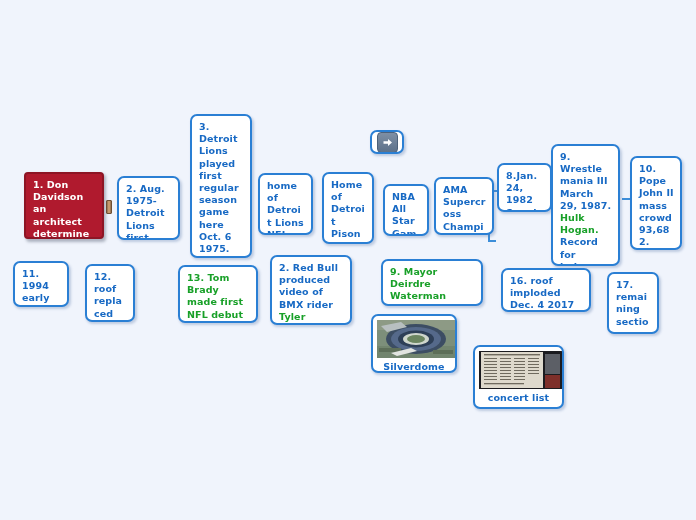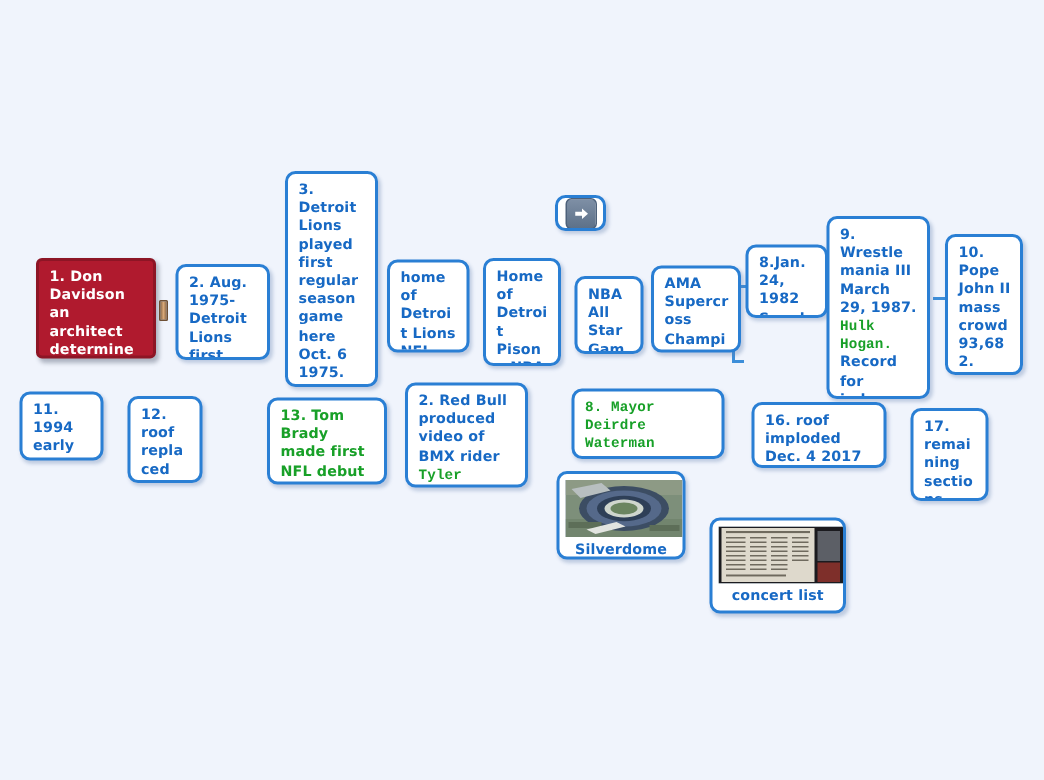--- a/index.html
+++ b/index.html
@@ -38,21 +38,21 @@
     overflow: hidden;
   }
   .node.root {
     background: #b01a2e;
     border-color: #8d1525;
     color: #ffffff;
     border-radius: 4px;
     box-shadow: 2px 2.5px 3px rgba(90,100,120,0.45);
   }
   .node.green { color: #18a028; }
-  .node .g { color: #18a028; font-family: Liberation Mono, monospace; }
+  .node .g { color: #18a028; }
   .node .b { color: #1769c4; }
 
   
   .node.imgnode {
     padding: 5px 5px 3px 5px;
     text-align: center;
   }
   .thumb {
     display: block;
     margin: 0 auto 1px auto;
@@ -143,21 +143,21 @@
 
   <div class="node" style="left:85px; top:264px; width:50px; height:58px;">12. roof replaced March 4- May 28, 1985</div>
 
   <div class="node green" style="left:178px; top:265px; width:80px; height:58px;">13. Tom Brady made first NFL debut in a 34-9 Lions victory. Nov. 23, 2000</div>
 
   <div class="node" style="left:270px; top:255px; width:82px; height:70px;">
     <span class="b">2. Red Bull produced video of BMX rider </span><span class="g">Tyler Fernengel.</span>
   </div>
 
   <div class="node" style="left:381px; top:259px; width:102px; height:47px;">
-    <span class="g">8. Mayor Deirdre Waterman</span><span class="b"> wanted Apostolopoulos to bring down stadium</span>
+    <span class="g">9. Mayor Deirdre Waterman</span><span class="b"> wanted Apostolopoulos to bring down stadium</span>
   </div>
 
   <div class="node" style="left:501px; top:268px; width:90px; height:44px;">16. roof imploded Dec. 4 2017 after failed attempt the previous day</div>
 
   <div class="node" style="left:607px; top:272px; width:52px; height:62px;">17. remaining sections brought down March 2018</div>
 
   <div class="node iconnode" style="left:370px; top:130px; width:34px; height:24px;">
     <span class="arrow-icon">
       <svg width="13" height="13" viewBox="0 0 13 13">
         <path d="M2.5 5.2 H7 V3 L11 6.5 L7 10 V7.8 H2.5 Z" fill="#ffffff"></path>

